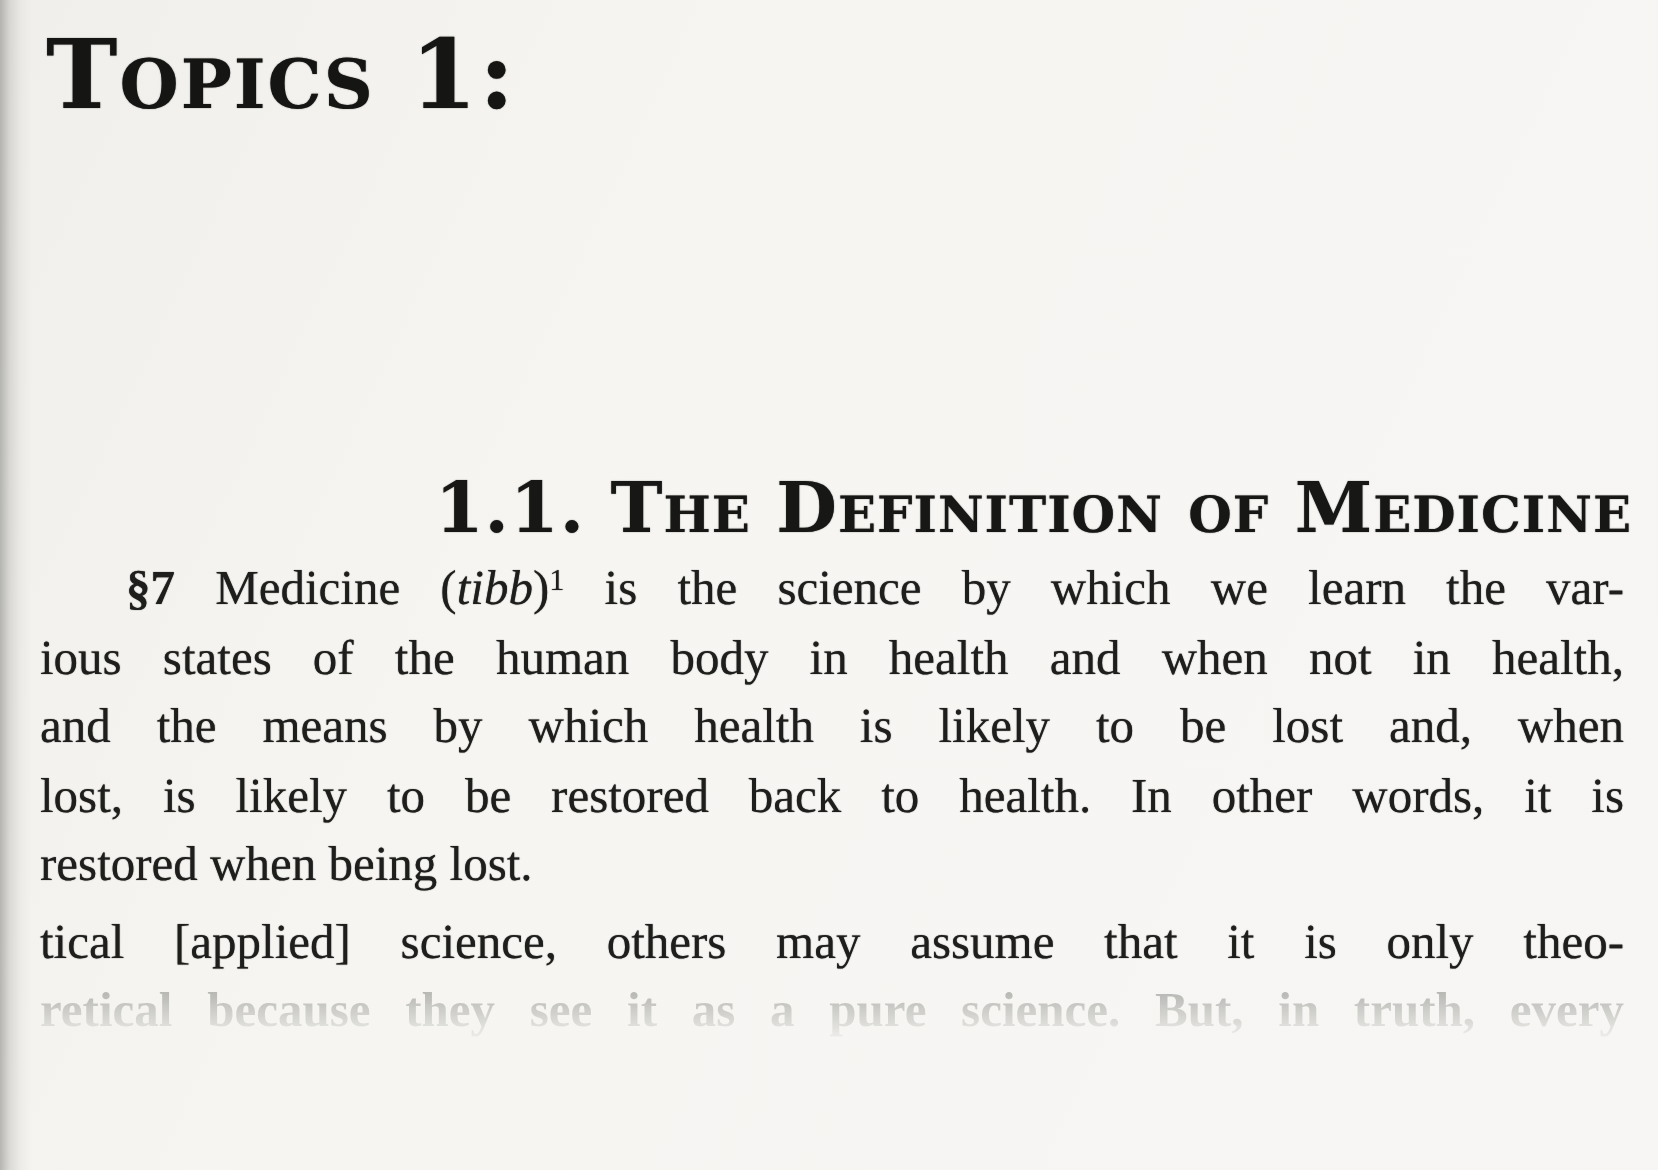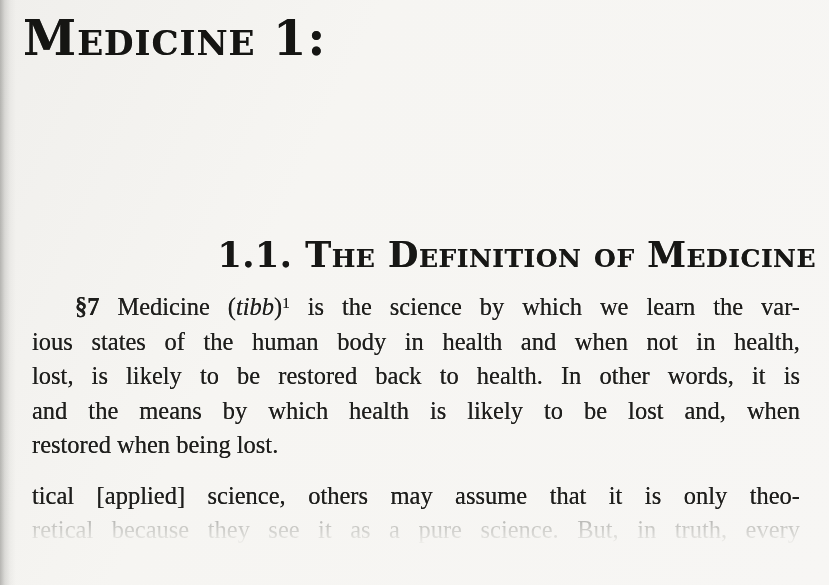--- a/index.html
+++ b/index.html
@@ -63,21 +63,21 @@
     position: absolute;
     left: 16px;
     top: 274px;
     width: 800px;
     font-family: "Liberation Serif", serif;
     font-size: 24.5px;
     line-height: 34.5px;
     color: #1e1e1c;
     text-shadow: 0 0 0.55px rgba(30,30,28,0.85);
   }
-  .para { margin: 16px; }
+  .para { margin: 4px; }
   .line {
     text-align: justify;
     text-align-last: justify;
     height: 34.5px;
     overflow: visible;
   }
   .line.first { text-indent: 43px; }
   .line.last {
     text-align: left;
     text-align-last: left;
@@ -92,40 +92,41 @@
   .line.faded {
     background: linear-gradient(to bottom,
       rgba(158,158,155,0.9) 0%,
       rgba(185,185,181,0.62) 50%,
       rgba(216,215,210,0.3) 85%,
       rgba(230,229,224,0.15) 100%);
     -webkit-background-clip: text;
     background-clip: text;
     color: transparent;
     text-shadow: none;
+    font-weight: bold;
   }
 </style>
 </head>
 <body>
 
 <div class="page">
   <div class="edge-shadow"></div>
 
   <h1 class="title">
-    <div class="title-line">Medicine 1:</div>
+    <div class="title-line">Topics 1:</div>
   </h1>
 
   <div class="section-heading">1.1. The Definition of Medicine</div>
 
   <div class="body-text">
     <div class="para">
       <div class="line first"><span class="marker">§7</span><span> Medicine (</span><span class="it">tibb</span><span>)</span><sup class="fn">1</sup><span> is the science by which we learn the var-</span></div>
       <div class="line">ious states of the human body in health and when not in health,</div>
+      <div class="line">and the means by which health is likely to be lost and, when</div>
       <div class="line">lost, is likely to be restored back to health. In other words, it is</div>
-      <div class="line">and the means by which health is likely to be lost and, when</div>
       <div class="line last">restored when being lost.</div>
     </div>
     <div class="para">
       <div class="line">tical [applied] science, others may assume that it is only theo-</div>
       <div class="line faded">retical because they see it as a pure science. But, in truth, every</div>
     </div>
   </div>
 </div>
 
 </body></html>

